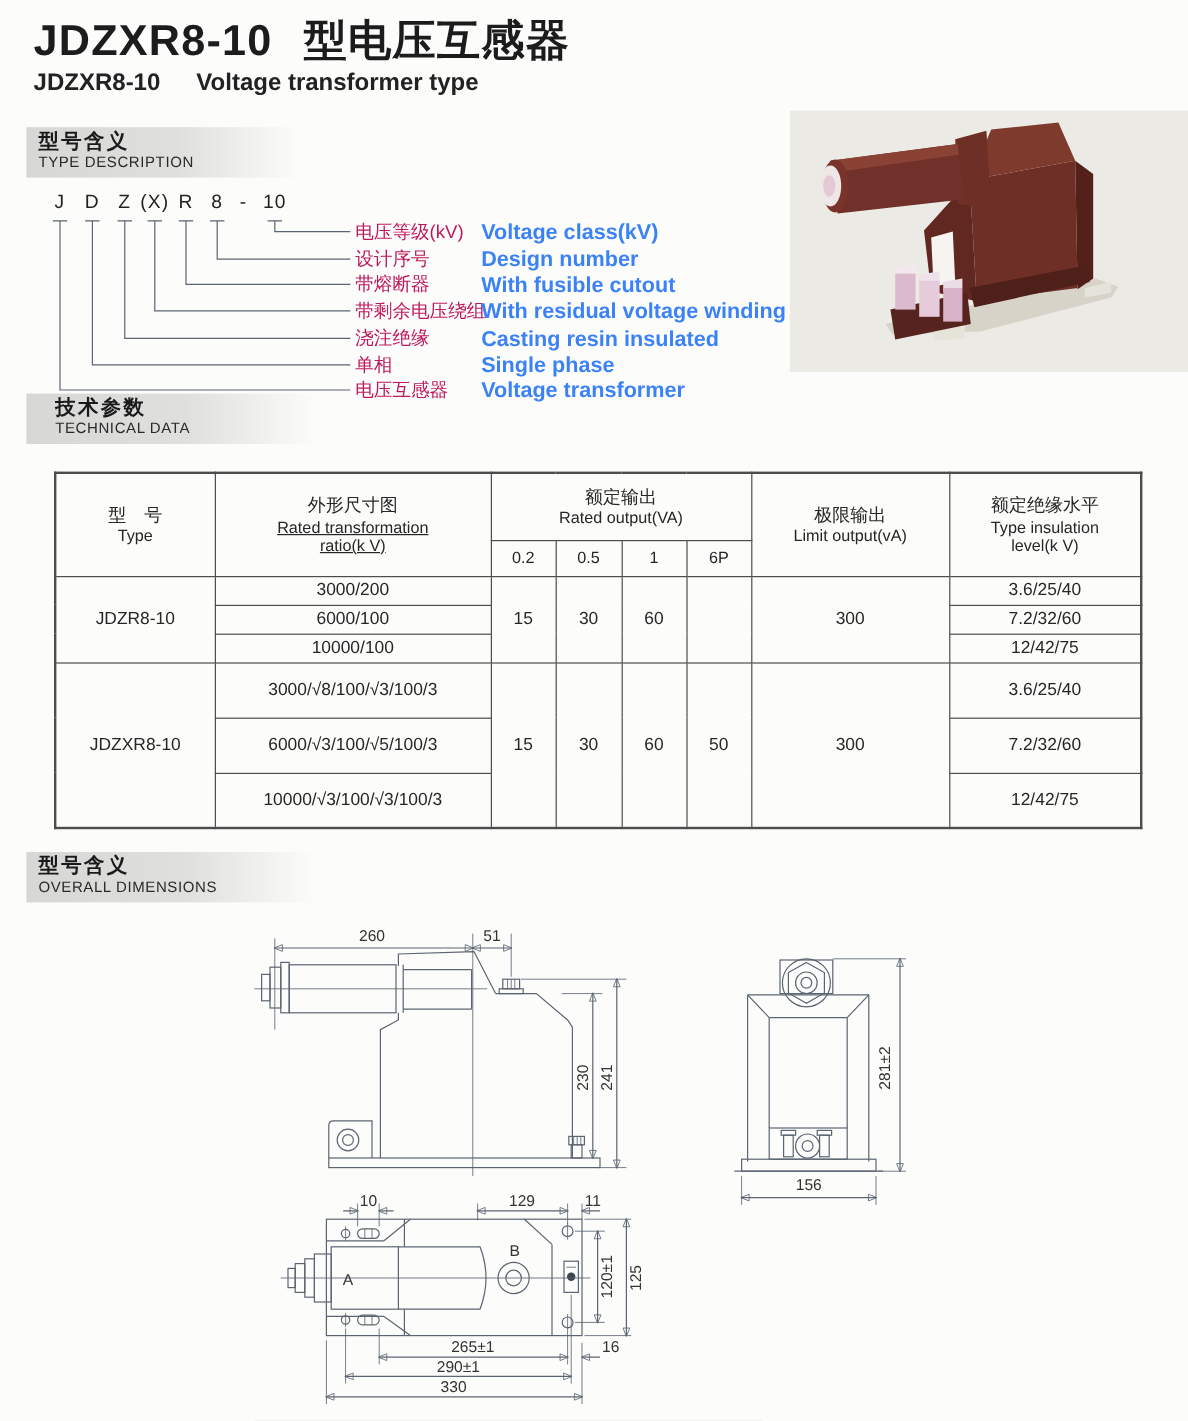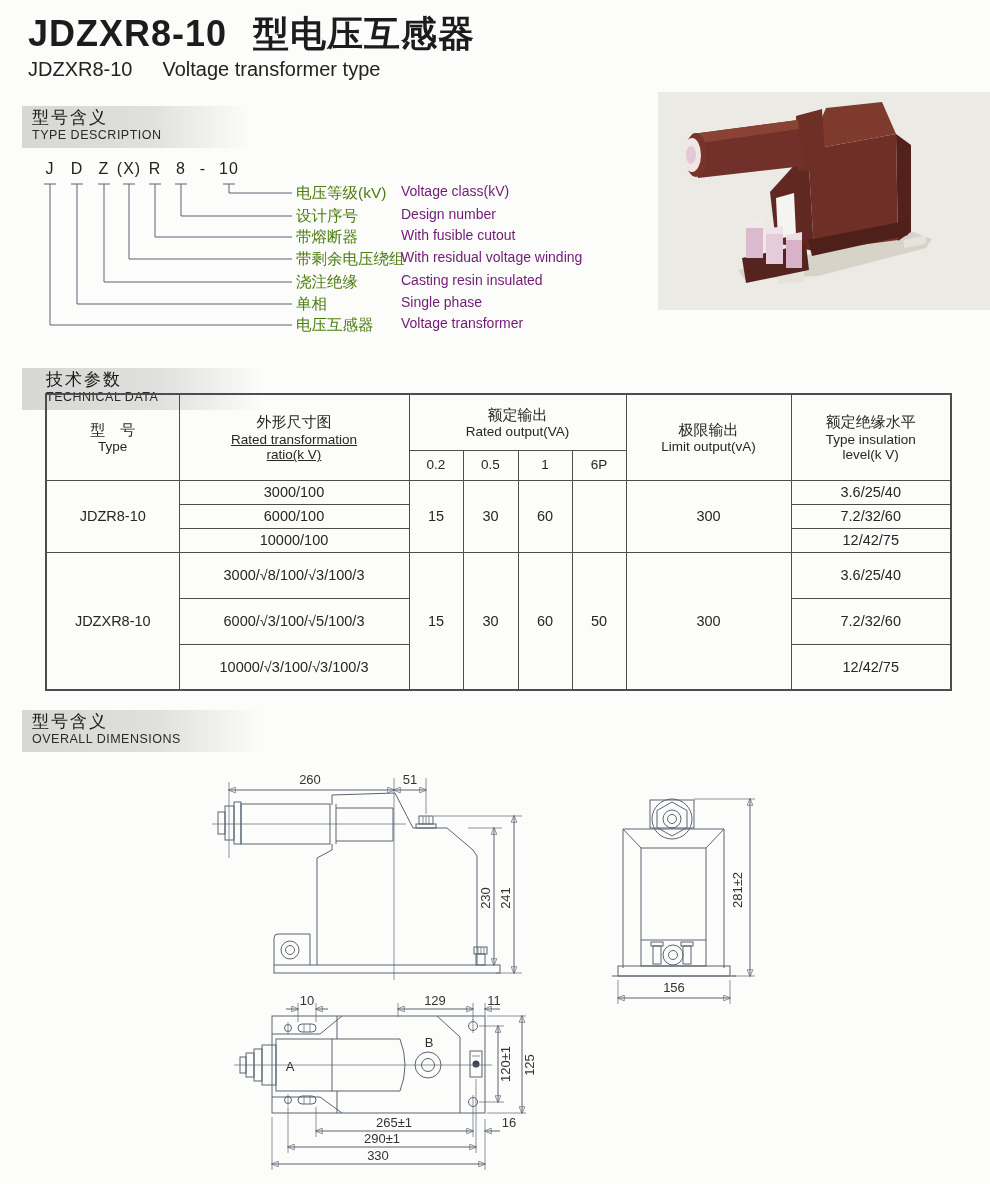--- a/index.html
+++ b/index.html
@@ -6,36 +6,36 @@
   .page {
     position:relative; width:990px; height:1184px; margin:0 auto;
     background:#fcfcfa; overflow:hidden;
     font-family:"Liberation Sans", sans-serif; color:#1c1c1c;
   }
   .abs { position:absolute; }
 
   
   .title { position:absolute; left:28px; top:10px; font-size:36px; font-weight:bold; letter-spacing:1px; white-space:nowrap; }
   .title .zh { margin-left:26px; }
-  .subtitle { position:absolute; left:28px; top:58px; font-size:20px; font-weight:normal; color:#222; white-space:nowrap; }
+  .subtitle { position:absolute; left:28px; top:58px; font-size:20px; font-weight:bold; color:#222; white-space:nowrap; }
   .subtitle .en { margin-left:30px; }
 
   
   .secbar {
     position:absolute; left:22px; width:218px; height:40px; padding:2px 0 0 10px;
     background:linear-gradient(90deg,#d7d7d5 0%,#dfdfdd 55%,rgba(223,223,221,0) 100%);
   }
-  .secbar .zh { font-size:17px; font-weight:normal; letter-spacing:2px; color:#1a1a1a; line-height:20px; }
+  .secbar .zh { font-size:17px; font-weight:bold; letter-spacing:2px; color:#1a1a1a; line-height:20px; }
   .secbar .en { font-size:12.5px; letter-spacing:0.5px; color:#2a2a2a; line-height:14px; }
 
   
   .cs { position:absolute; transform:translateX(-50%); font-size:16px; color:#222; letter-spacing:1px; white-space:nowrap; }
   .legend-row { position:absolute; left:0; top:0; height:20px; width:700px; }
-  .legend-row .zh { position:absolute; left:296px; font-size:15.5px; color:#4d7c0f; white-space:nowrap; }
-  .legend-row .en { position:absolute; left:401px; font-size:14px; color:#701a75; white-space:nowrap; }
+  .legend-row .zh { position:absolute; left:296px; font-size:15.5px; color:#be185d; white-space:nowrap; }
+  .legend-row .en { position:absolute; left:401px; font-size:18px; color:#3b82f6; white-space:nowrap;font-weight:bold; }
 
   
   table.tech { position:absolute; left:45px; top:393px; border-collapse:collapse; table-layout:fixed; background:transparent; }
   table.tech th, table.tech td {
     border:1px solid #4d4d4d; text-align:center; vertical-align:middle;
     padding:0; font-weight:normal; color:#262626;
   }
   table.tech { border:2px solid #4d4d4d; }
   .hzh { font-size:15px; line-height:1.3; }
   .hen { font-size:13.5px; line-height:1.12; }
@@ -145,21 +145,21 @@
       <polygon points="84,166 148,152 151,178 88,191" fill="#56241e"></polygon>
       <polygon points="88,131 105,128 105,136 88,139" fill="#f3e8ee"></polygon>
       <rect x="88" y="136" width="17" height="30" fill="#dcbacd" stroke="none"></rect>
       <polygon points="108,137 125,134 125,142 108,145" fill="#f0e2ea"></polygon>
       <rect x="108" y="142" width="17" height="30" fill="#e6cbdb" stroke="none"></rect>
       <polygon points="128,143 144,140 144,148 128,151" fill="#ecdce6"></polygon>
       <rect x="128" y="148" width="16" height="28" fill="#d8b2c8" stroke="none"></rect>
     </g>
   </svg>
 
-  <div class="secbar" style="top:368px;padding-left:24px;">
+  <div class="secbar" style="top:328px;padding-left:24px;">
     <div class="zh">技术参数</div>
     <div class="en">TECHNICAL DATA</div>
   </div>
 
   <table class="tech">
     <colgroup>
       <col style="width:133px">
         <col style="width:230px">
       <col style="width:54px">
         <col style="width:55px">
@@ -194,21 +194,21 @@
       <tr style="height:30px">
         <th class="hen">0.2</th>
         <th class="hen">0.5</th>
         <th class="hen">1</th>
         <th class="hen">6P</th>
       </tr>
     </thead>
     <tbody>
       <tr style="height:24px">
         <td class="cell" rowspan="3">JDZR8-10</td>
-        <td class="cell">3000/100</td>
+        <td class="cell">3000/200</td>
         <td class="cell" rowspan="3">15</td>
         <td class="cell" rowspan="3">30</td>
         <td class="cell" rowspan="3">60</td>
         <td class="cell" rowspan="3"></td>
         <td class="cell" rowspan="3">300</td>
         <td class="cell">3.6/25/40</td>
       </tr>
       <tr style="height:24px">
         <td class="cell">6000/100</td>
         <td class="cell">7.2/32/60</td>

